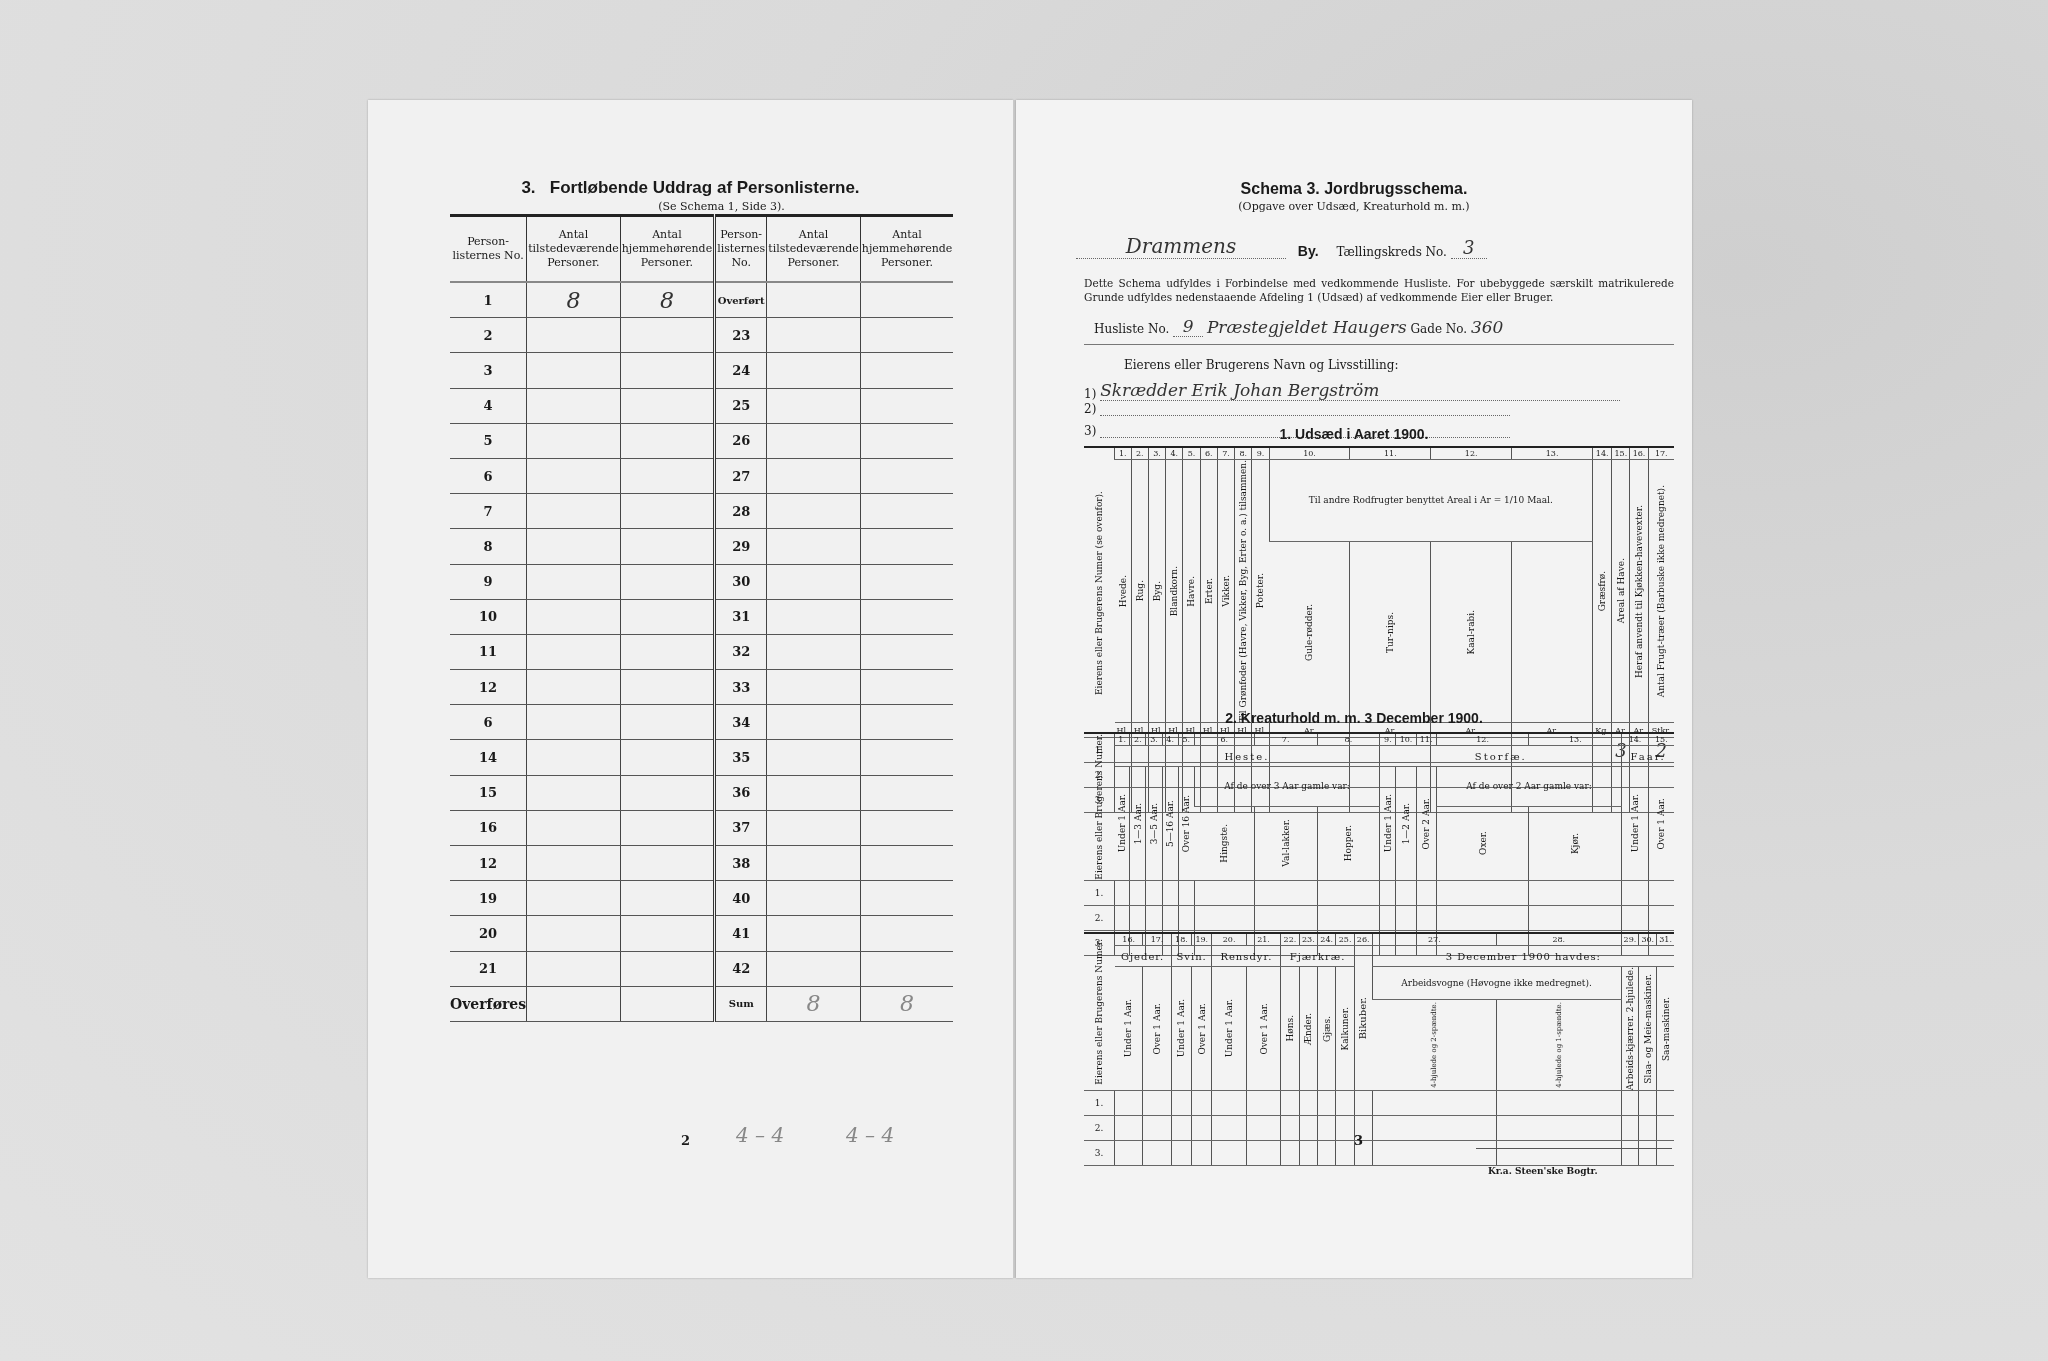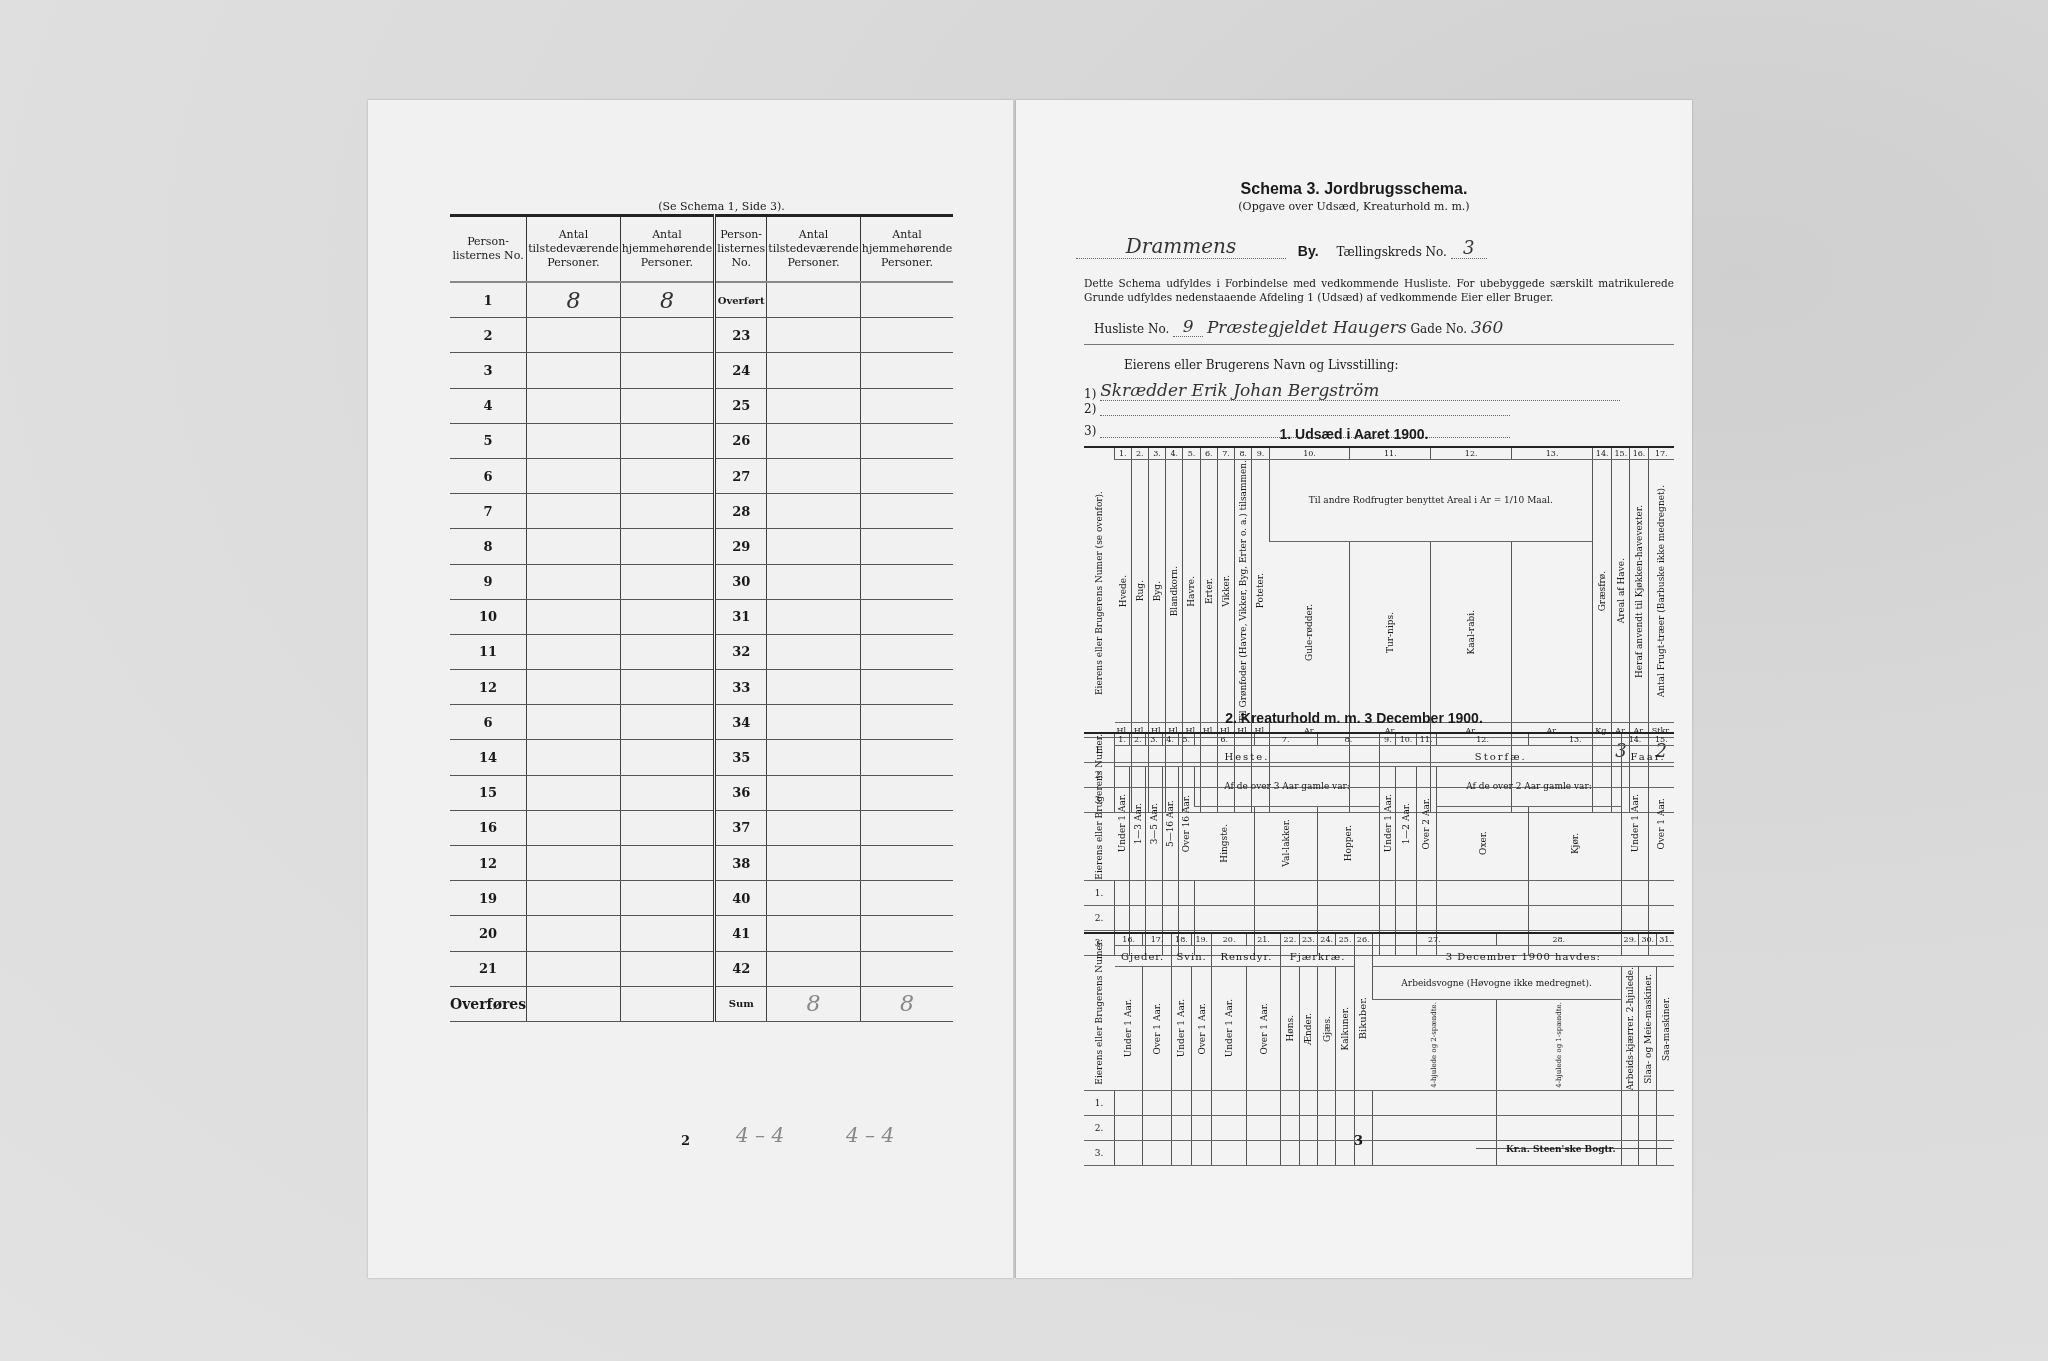--- a/index.html
+++ b/index.html
@@ -37,20 +37,24 @@
   .printer{position:absolute;font-size:9px;font-weight:bold;}
 </style>
 </head>
 <body>
 
 <div class="bg-shade"></div>
 
 <div class="spread">
 
   <div class="page left">
+    <div class="title" style="left:0;width:645px;top:78px;font-size:17px;">
+      <span>3.</span>&nbsp;&nbsp;
+      <span>Fortløbende Uddrag af Personlisterne.</span>
+    </div>
     <div class="sub" style="left:0;width:707px;top:100px;">(Se Schema 1, Side 3).</div>
 
     <table class="lt">
       <thead>
         <tr>
           <th style="width:48px">Person-listernes No.</th>
           <th style="width:98px">Antal tilstedeværende Personer.</th>
           <th style="width:98px">Antal hjemmehørende Personer.</th>
           <th class="dbl" style="width:52px">Person-listernes No.</th>
           <th style="width:98px">Antal tilstedeværende Personer.</th>
@@ -713,15 +717,15 @@
             <td></td>
             <td></td>
             <td></td>
             <td></td>
           </tr>
         </tbody>
       </table>
 
     <div class="pgnum" style="left:338px;top:1033px;">3</div>
     <div style="position:absolute;left:460px;top:1048px;width:196px;border-top:1px solid #555;"></div>
-    <div class="printer" style="left:472px;top:1044px;margin-left:18px;">Kr.a.  Steen'ske Bogtr.</div>
+    <div class="printer" style="left:472px;top:1066px;">Kr.a.  Steen'ske Bogtr.</div>
   </div>
 </div>
 
 </body></html>

